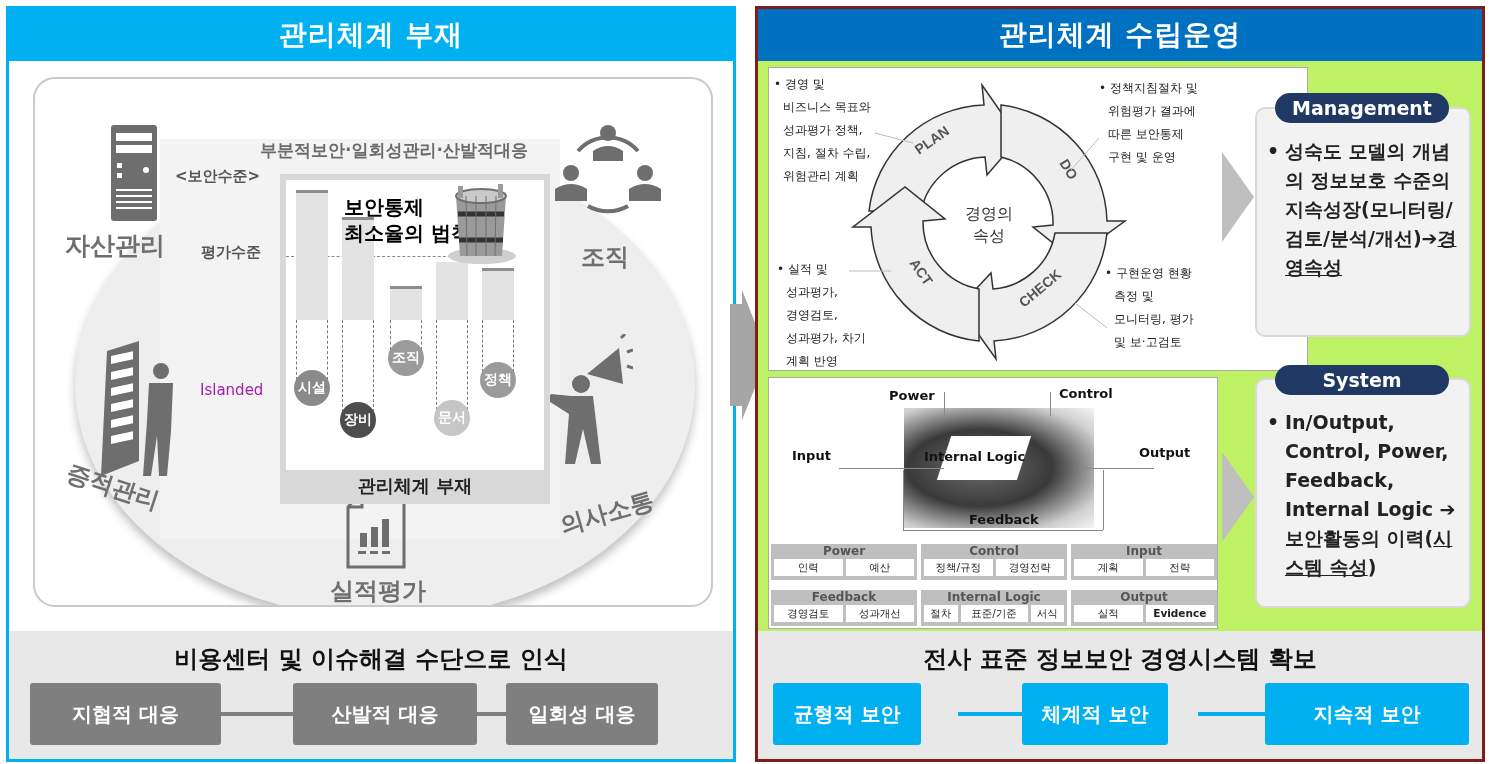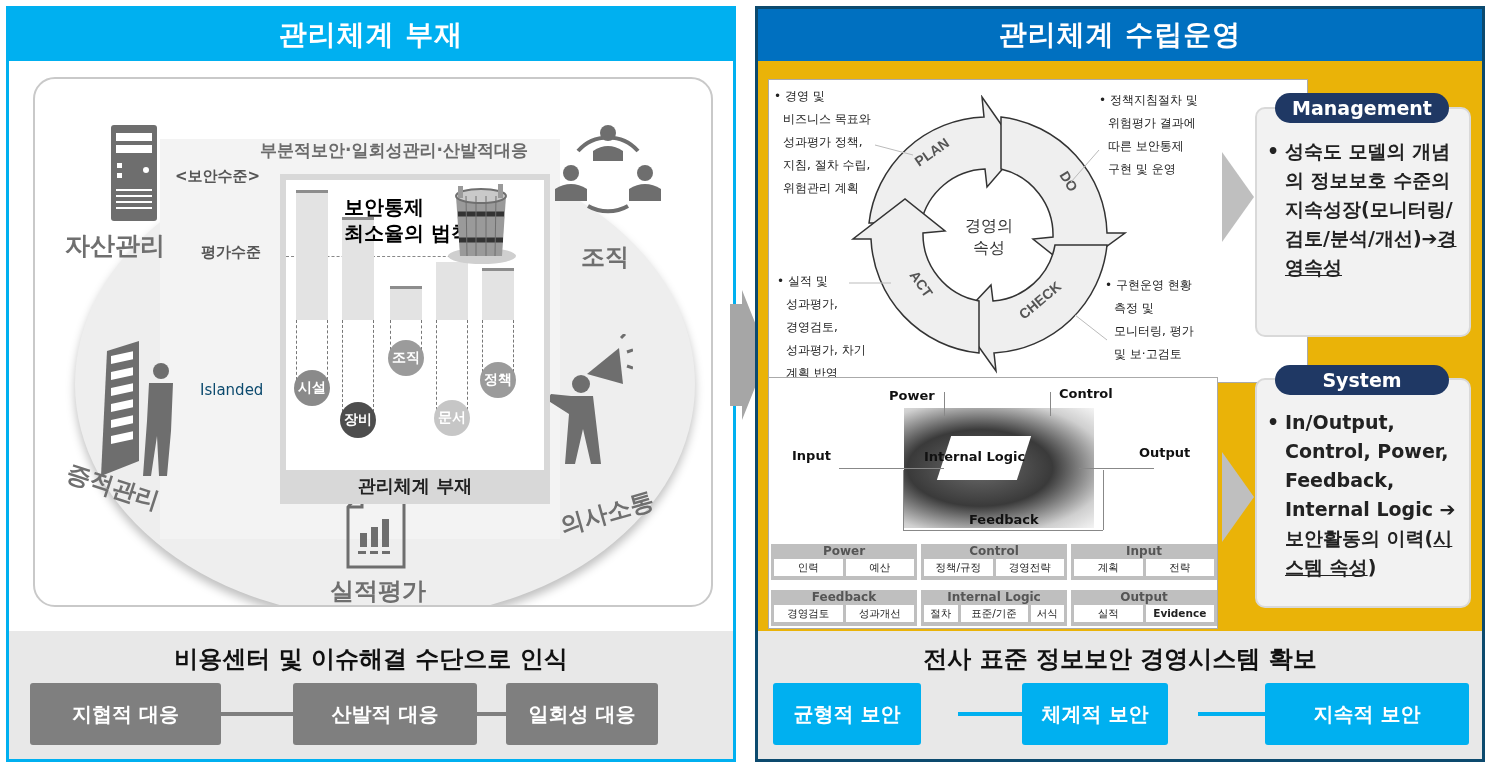--- a/index.html
+++ b/index.html
@@ -2,36 +2,36 @@
 <html><head>
 <meta charset="utf-8">
 <style>
   * { box-sizing: border-box; margin: 0; padding: 0; }
   html, body { width: 1489px; height: 764px; background: #ffffff; overflow: hidden; }
   body { position: relative; font-family: "DejaVu Sans", "Liberation Sans", sans-serif; color: #111; }
 
   
   .panel { position: absolute; top: 6px; height: 756px; }
   .panel-left { left: 6px; width: 730px; border: 3px solid #00b0f0; background: #fff; }
-  .panel-right { left: 755px; width: 730px; border: 3px solid #0c4a6e; background: #eab308; }
+  .panel-right { left: 755px; width: 730px; border: 3px solid #7f1d1d; background: #bef264; }
   .panel-header { height: 52px; display: flex; align-items: center; justify-content: center;
     font-size: 28px; font-weight: bold; color: #fff; letter-spacing: 1px; }
   .panel-left .panel-header { background: #00b0f0; }
   .panel-right .panel-header { background: #0070c0; }
 
   
   .illus-frame { position: absolute; left: 24px; top: 68px; width: 680px; height: 530px;
     border: 2px solid #c9c9c9; border-radius: 22px; background: #fff; overflow: hidden; }
   .illus-ellipse { position: absolute; left: 40px; top: 70px; width: 620px; height: 470px;
     border-radius: 50%; background: #eeeeee; box-shadow: 0 6px 10px rgba(0,0,0,0.25); }
   .illus-inner { position: absolute; left: 125px; top: 60px; width: 400px; height: 400px; background: #f3f3f3; }
   .side-label { position: absolute; font-size: 24px; color: #6f6f6f; font-weight: bold; }
   .subtitle-top { position: absolute; left: 225px; top: 60px; font-size: 17px; color: #6b6b6b; font-weight: bold; }
   .level-tag { position: absolute; font-size: 15px; color: #555; font-weight: bold; }
-  .islanded { position: absolute; left: 165px; top: 302px; font-size: 15px; color: #0c4a6e; }
+  .islanded { position: absolute; left: 165px; top: 302px; font-size: 15px; color: #a21caf; }
   .chart-box { position: absolute; left: 245px; top: 95px; width: 270px; height: 330px; background: #d8d8d8; }
   .chart-inner { position: absolute; left: 6px; top: 6px; width: 258px; height: 290px; background: #fff; }
   .chart-caption { position: absolute; left: 0; right: 0; bottom: 6px; text-align: center; font-size: 18px; font-weight: bold; color: #222; }
   .bar { position: absolute; width: 32px; background: #e3e3e3; }
   .bar-cap { position: absolute; left: 0; right: 0; top: 0; height: 3px; background: #8d8d8d; }
   .bar-dash { position: absolute; width: 32px; border-left: 1px dashed #777; border-right: 1px dashed #777; }
   .circle { position: absolute; width: 36px; height: 36px; border-radius: 50%;
     display: flex; align-items: center; justify-content: center; color: #fff; font-size: 14px; font-weight: bold; }
   .eval-line { position: absolute; left: 0; width: 180px; border-top: 1px dashed #888; }
   .liebig { position: absolute; left: 58px; top: 14px; font-size: 20px; font-weight: bold; color: #000; line-height: 26px; }
@@ -43,21 +43,21 @@
   .pill { position: absolute; top: 52px; height: 62px; display: flex; align-items: center; justify-content: center;
     font-size: 20px; font-weight: bold; color: #fff; border-radius: 3px; }
   .pill-grey { background: #7f7f7f; }
   .pill-blue { background: #00b0f0; }
   .connector { position: absolute; top: 81px; height: 4px; }
 
   
   .mid-arrow { position: absolute; left: 730px; top: 290px; width: 38px; height: 130px; }
 
   
-  .pdca-box { position: absolute; left: 10px; top: 70px; width: 540px; height: 304px; border: 1px solid #aaa; background: #fff; }
+  .pdca-box { position: absolute; left: 10px; top: 58px; width: 540px; height: 304px; border: 1px solid #aaa; background: #fff; }
   .pdca-note { position: absolute; font-size: 12px; line-height: 23px; color: #222; }
   .pdca-svg { position: absolute; left: 80px; top: 15px; }
 
   
   .sys-box { position: absolute; left: 10px; top: 368px; width: 450px; height: 252px; border: 1px solid #aaa; background: #fff; }
   .chip { position: absolute; left: 135px; top: 30px; width: 190px; height: 120px;
     background: radial-gradient(ellipse at 40% 50%, #6b6b6b 0%, #3a3a3a 45%, #cfcfcf 80%, #f4f4f4 100%); }
   .chip-core { position: absolute; left: 40px; top: 28px; width: 80px; height: 44px; background: #fff; transform: skewX(-18deg); }
   .sys-label { position: absolute; font-size: 13px; font-weight: bold; color: #111; }
   .line { position: absolute; background: #888; }

